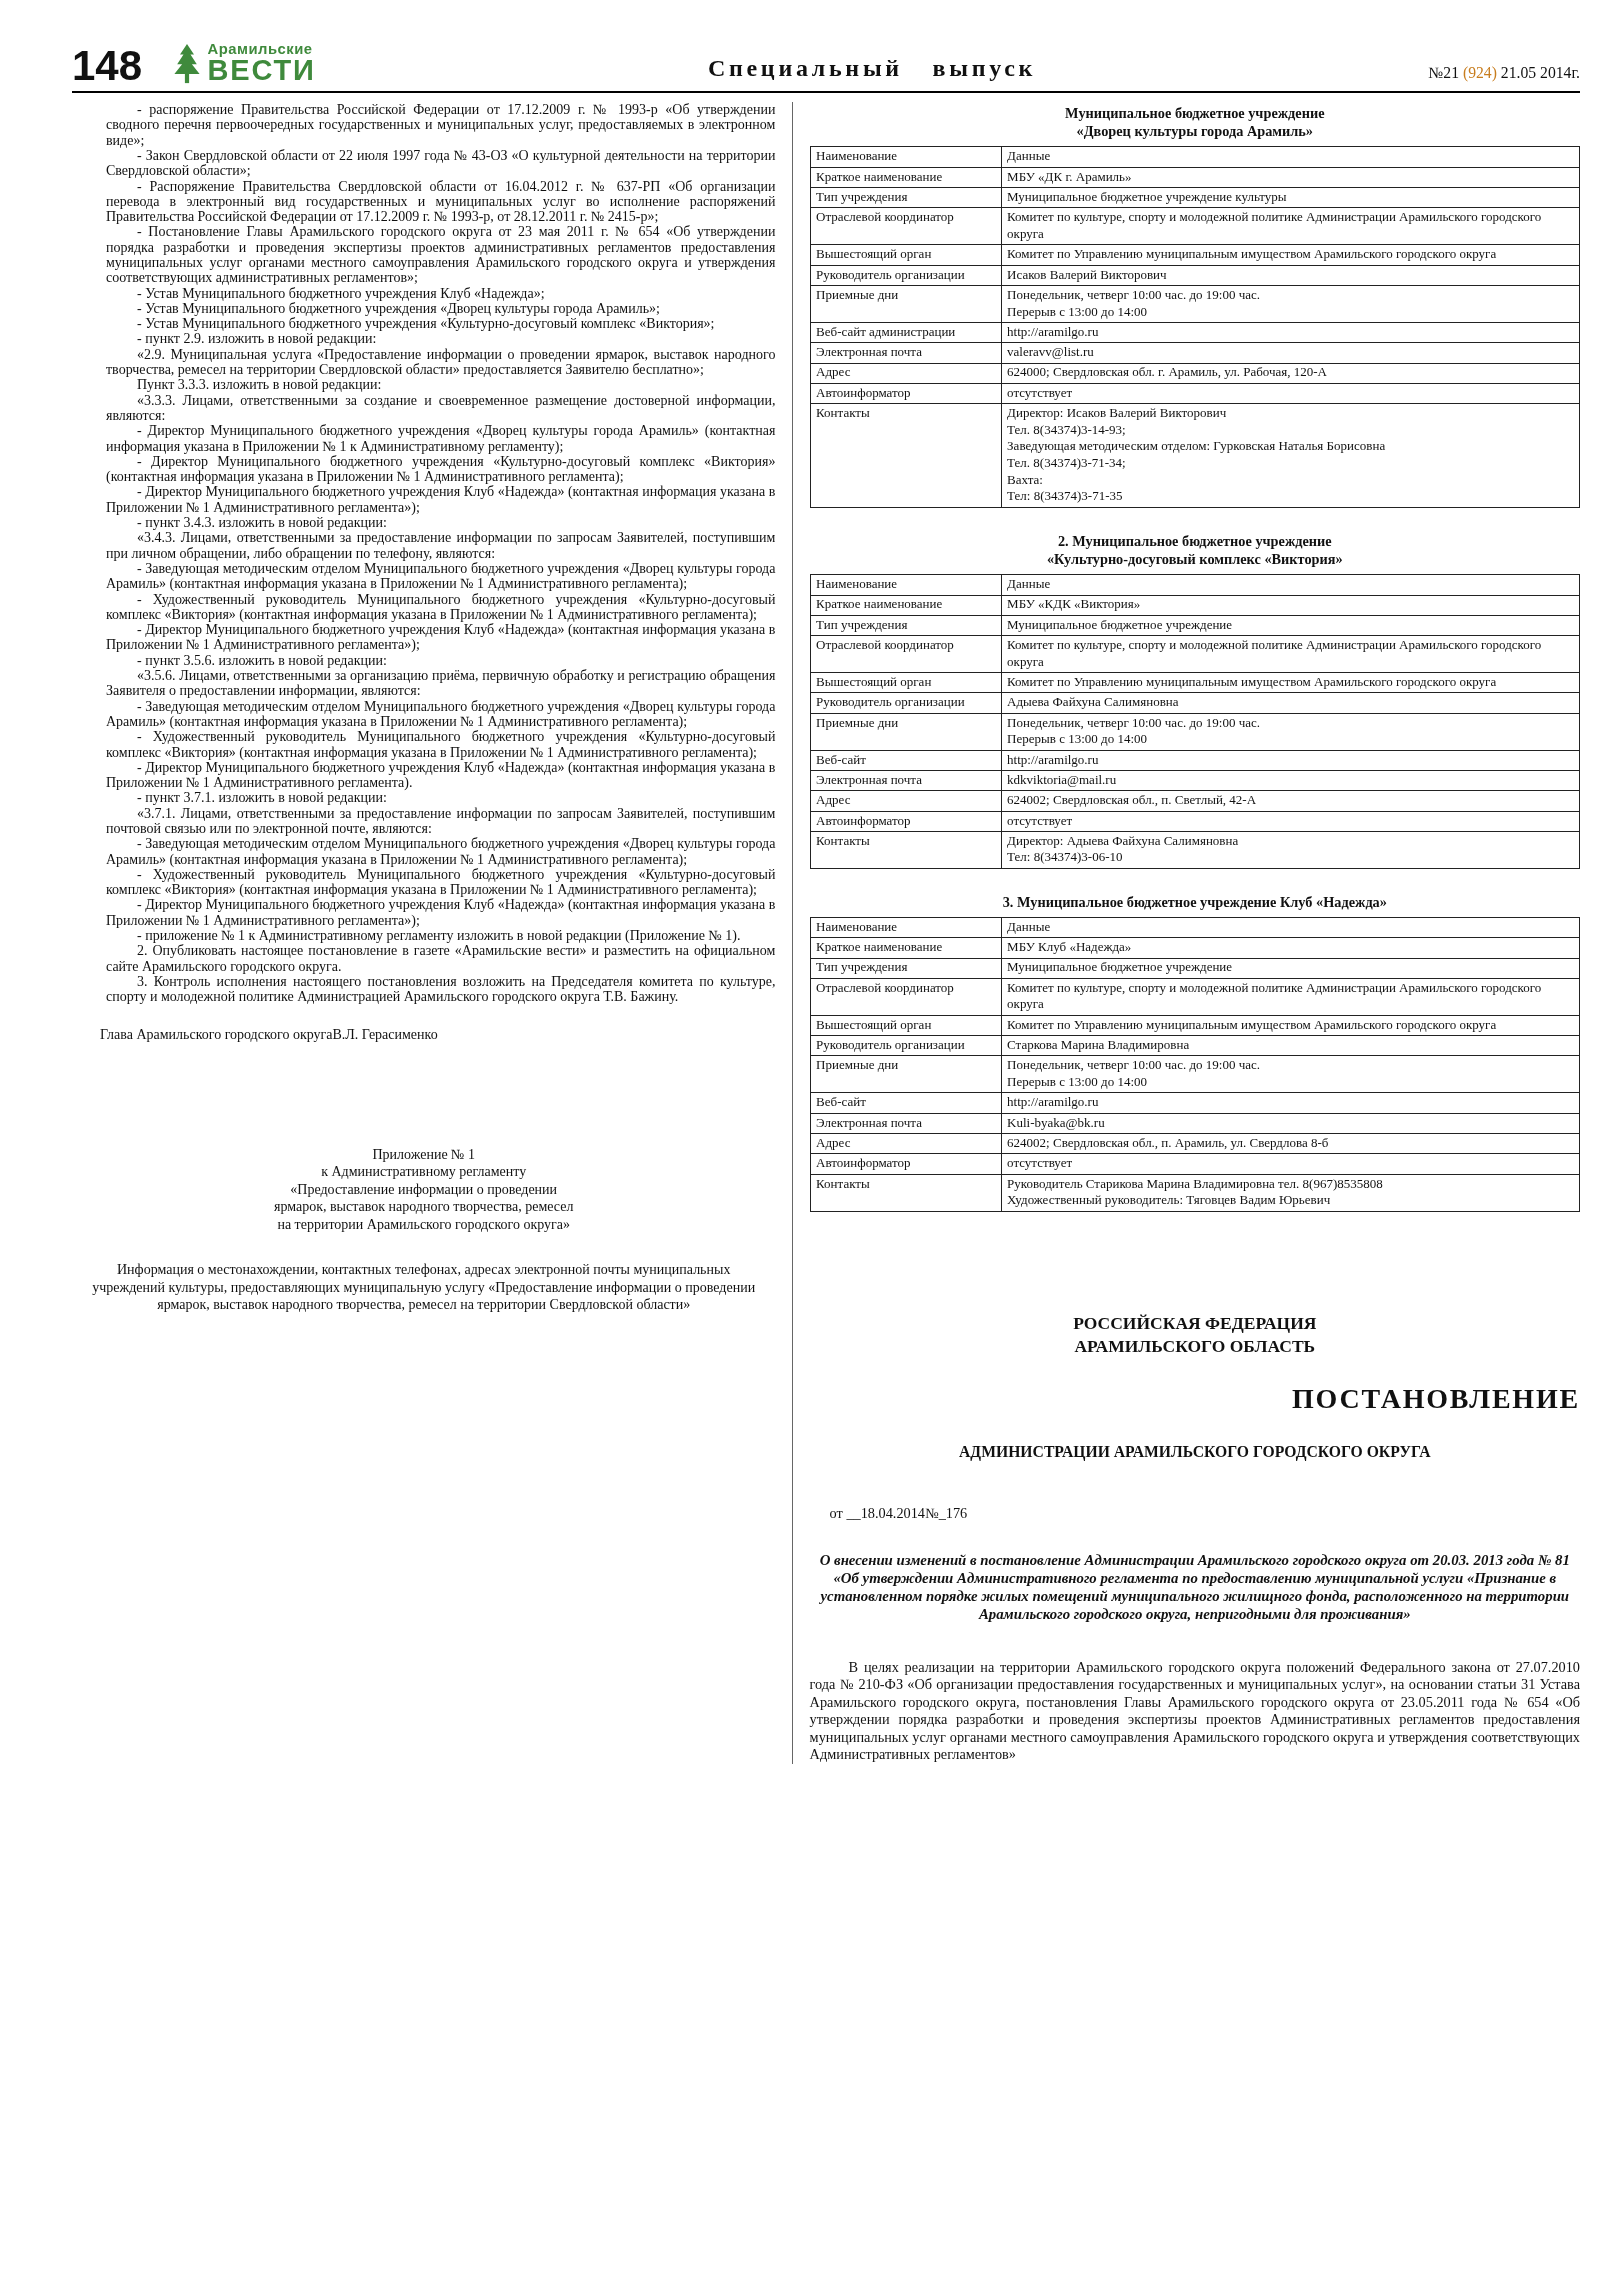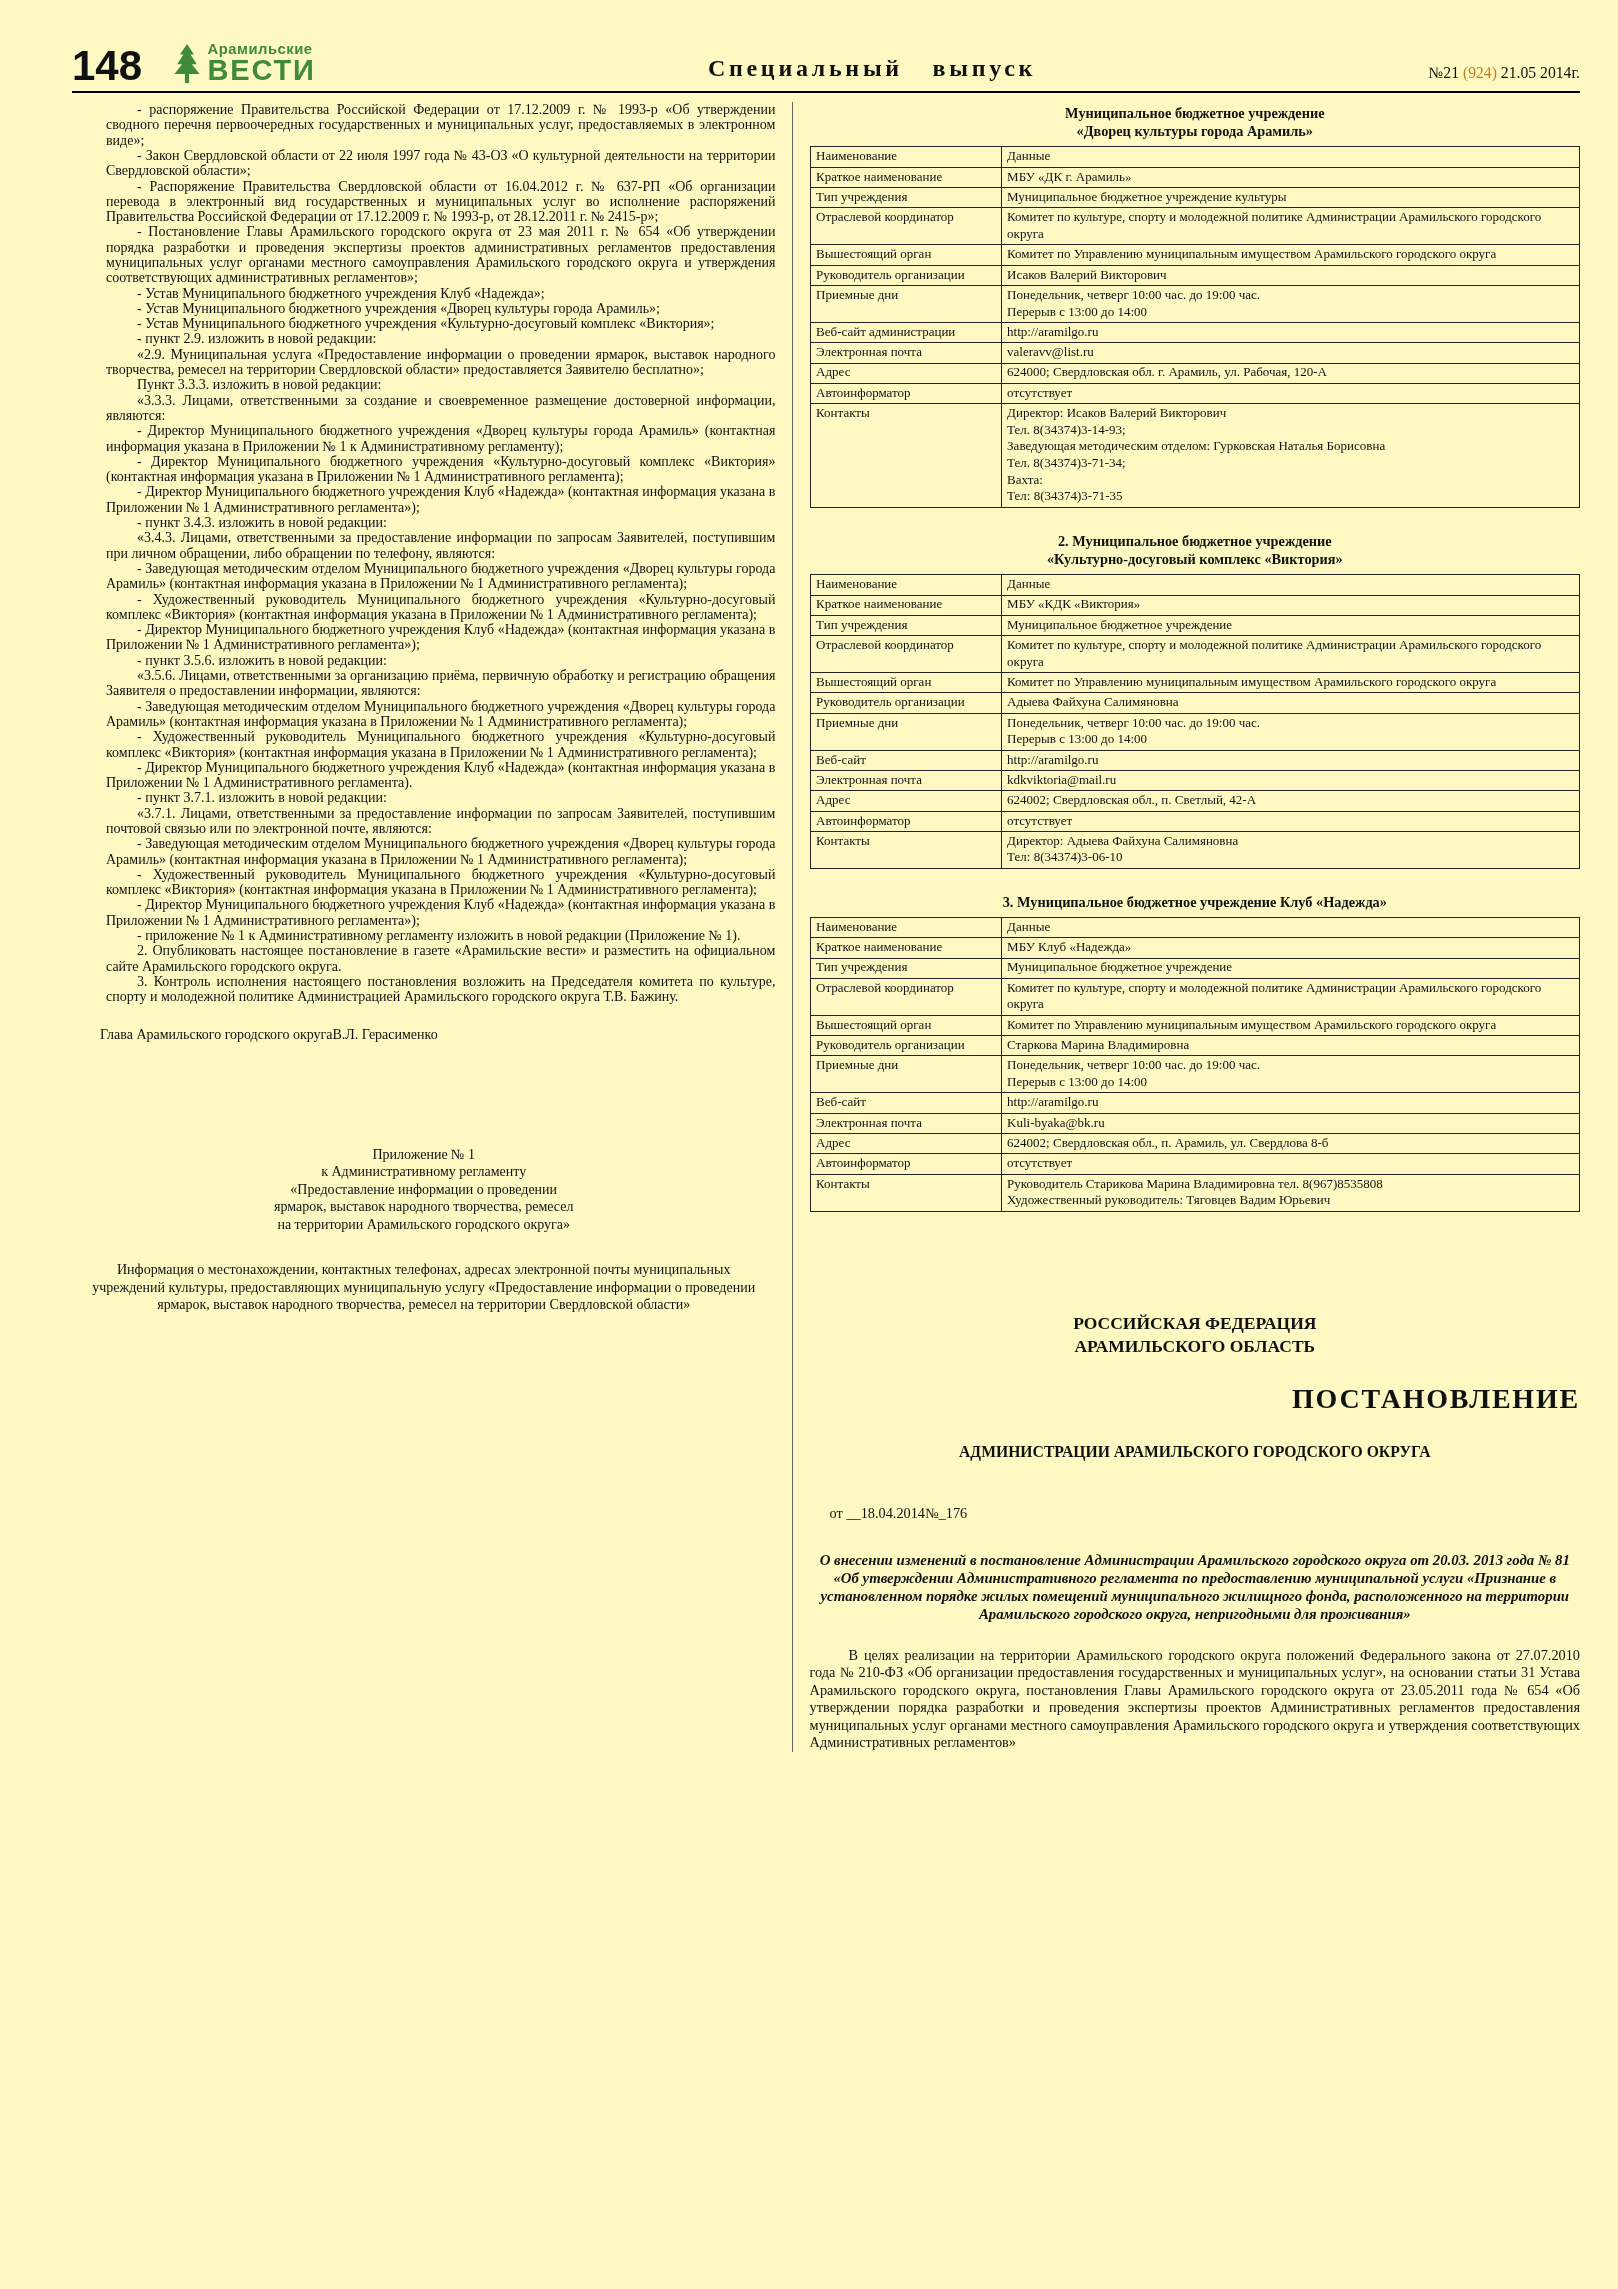--- a/index.html
+++ b/index.html
@@ -1,18 +1,18 @@
 <!DOCTYPE html>
 <html lang="ru" style="font-size:14.8px"><head>
 <meta charset="utf-8">
 <style>
   * { margin:0; padding:0; box-sizing:border-box; }
   html,body { background:#e8e8e8; }
   body { font-family:"Liberation Serif", serif; color:#111; }
-  .page { width:1619px; min-height:2290px; background:#fef9c3; margin:0 auto;
+  .page { width:1619px; min-height:2290px; background:#ffffff; margin:0 auto;
           padding:42px 39px 37px 72px; position:relative; }
 
   
   .header { display:flex; align-items:flex-end; }
   .page-number { font-family:"Liberation Sans", sans-serif; font-weight:bold;
                  font-size:42px; line-height:0.9; }
   .masthead { display:flex; align-items:flex-end; gap:6.5px; margin-left:31px; }
   .tree { width:28px; height:41px; flex:none; }
   .m-top { color:#3f8a3c; font-family:"Liberation Sans", sans-serif; font-weight:bold;
            font-size:14.8px; line-height:1; letter-spacing:0.5px; }
@@ -50,21 +50,21 @@
   
   .decree { margin-top:100px; }
   .d-country, .d-region { text-align:center; font-weight:bold; font-size:17.5px;
                           line-height:1.35; }
   .d-type { text-align:right; font-weight:bold; font-size:28px; letter-spacing:1.8px;
             margin-top:24px; }
   .d-org { text-align:center; font-weight:bold; font-size:15.7px; margin-top:28px; }
   .d-date { font-size:14.3px; margin-top:44px; padding-left:20px; }
   .d-subject { margin-top:29px; font-weight:bold; font-style:italic; font-size:14.8px;
                line-height:18px; text-align:center; padding:0 5.5px; }
-  .d-body { margin-top:24px; font-size:14.3px; line-height:17.5px; text-align:justify;
+  .d-body { margin-top:36px; font-size:14.3px; line-height:17.5px; text-align:justify;
             text-indent:39px; }
 </style>
 </head>
 <body>
 
 <div class="page">
 
   <header class="header">
     <div class="page-number">148</div>
     <div class="masthead">

